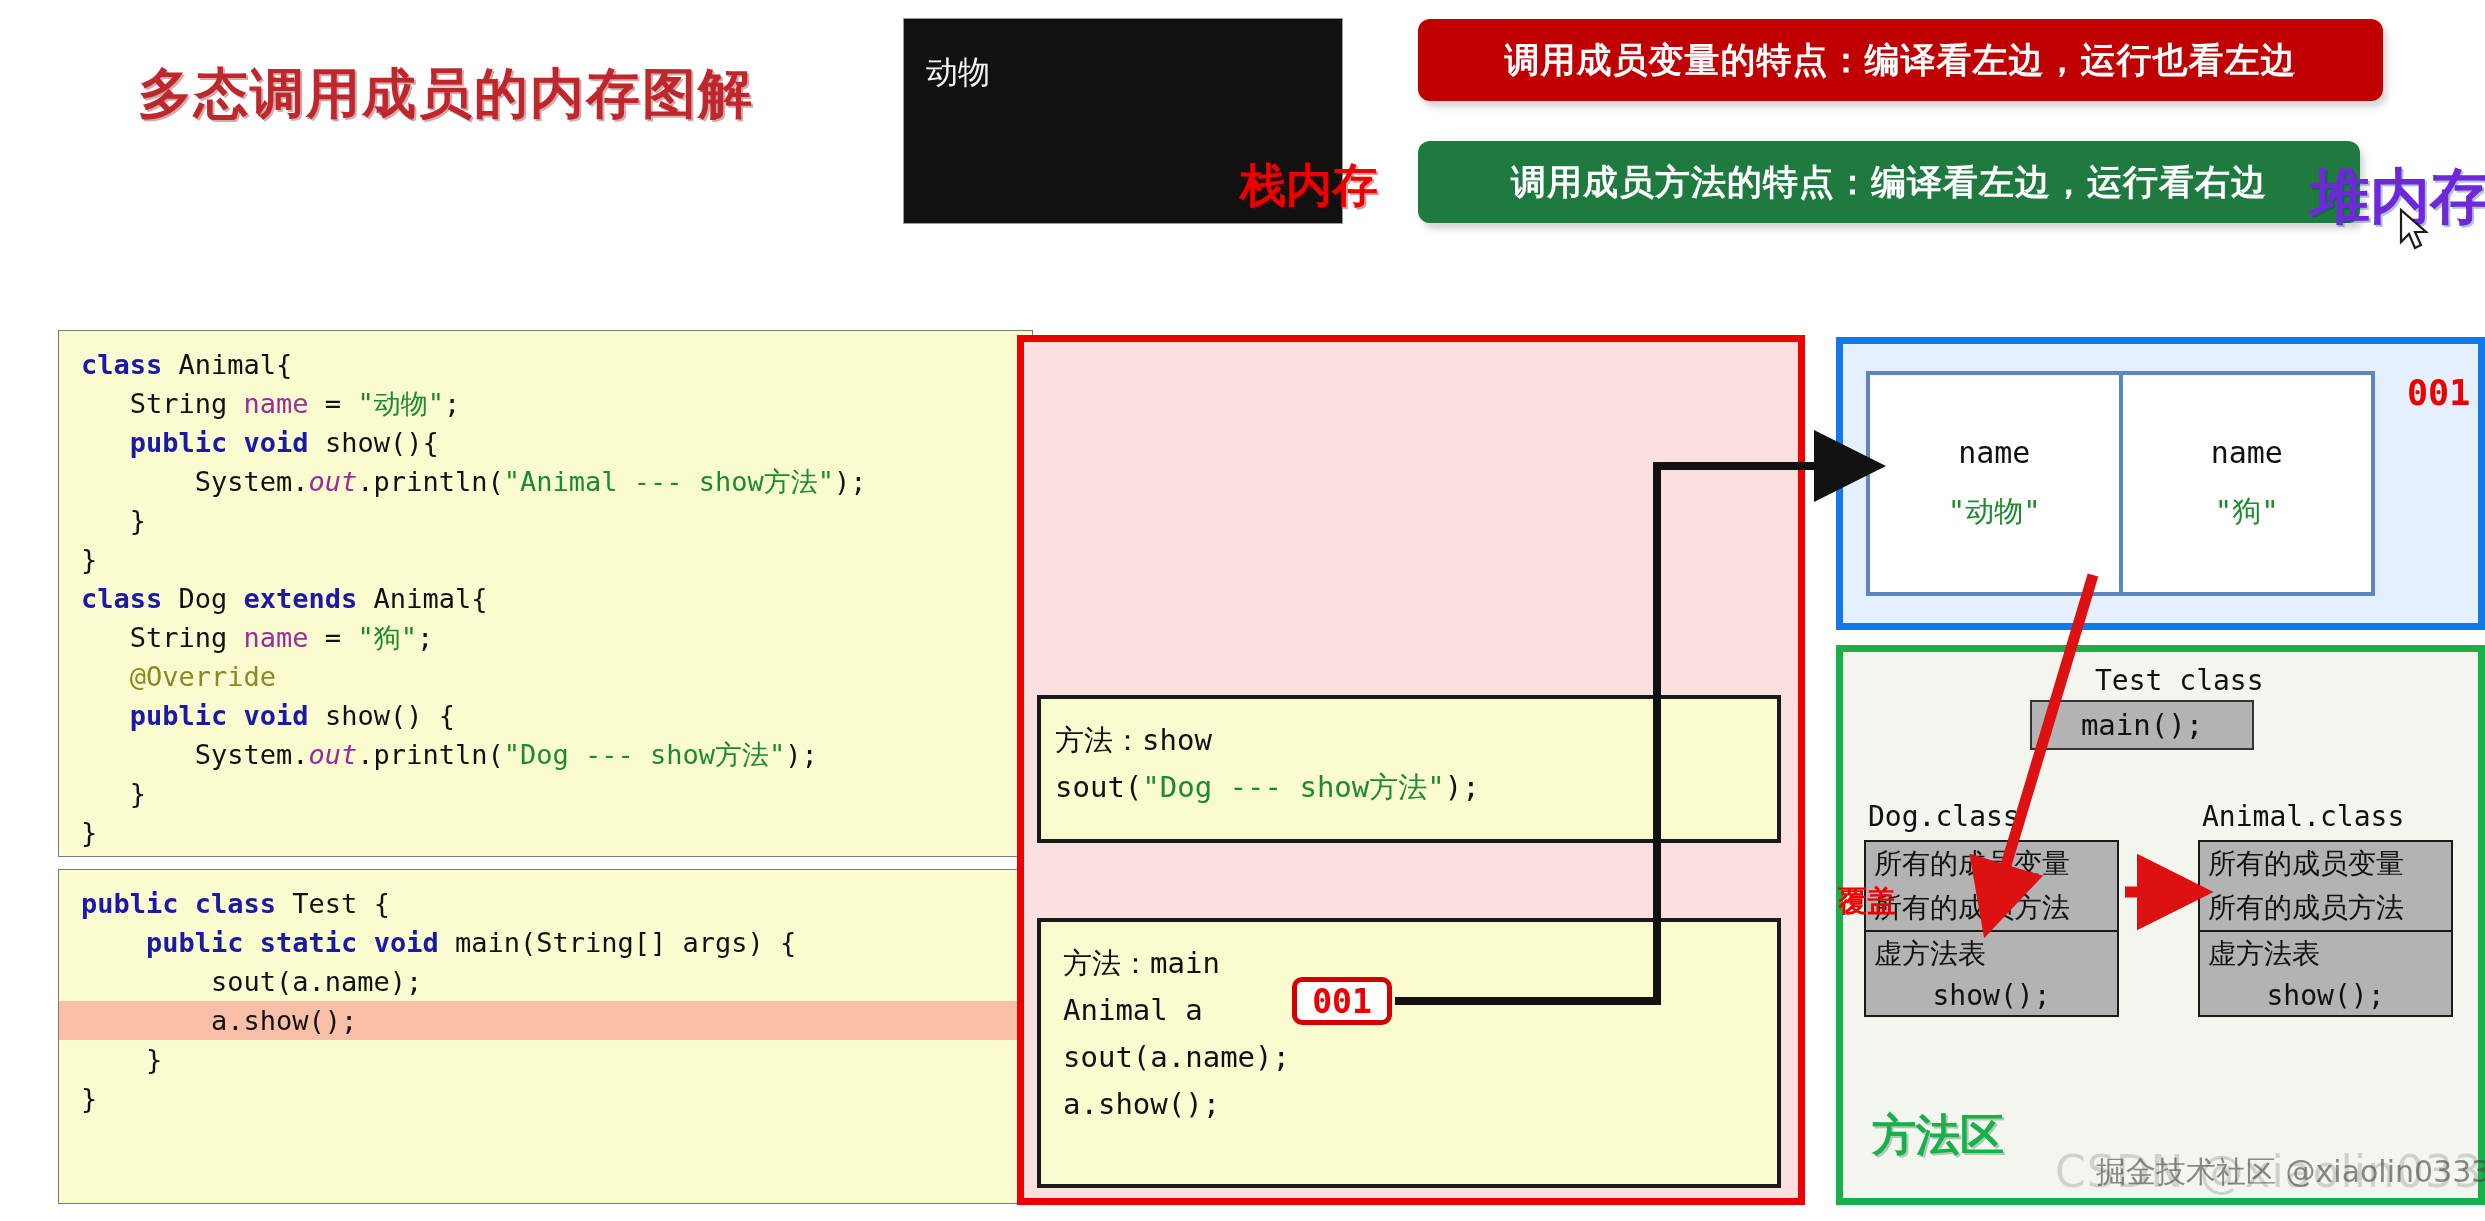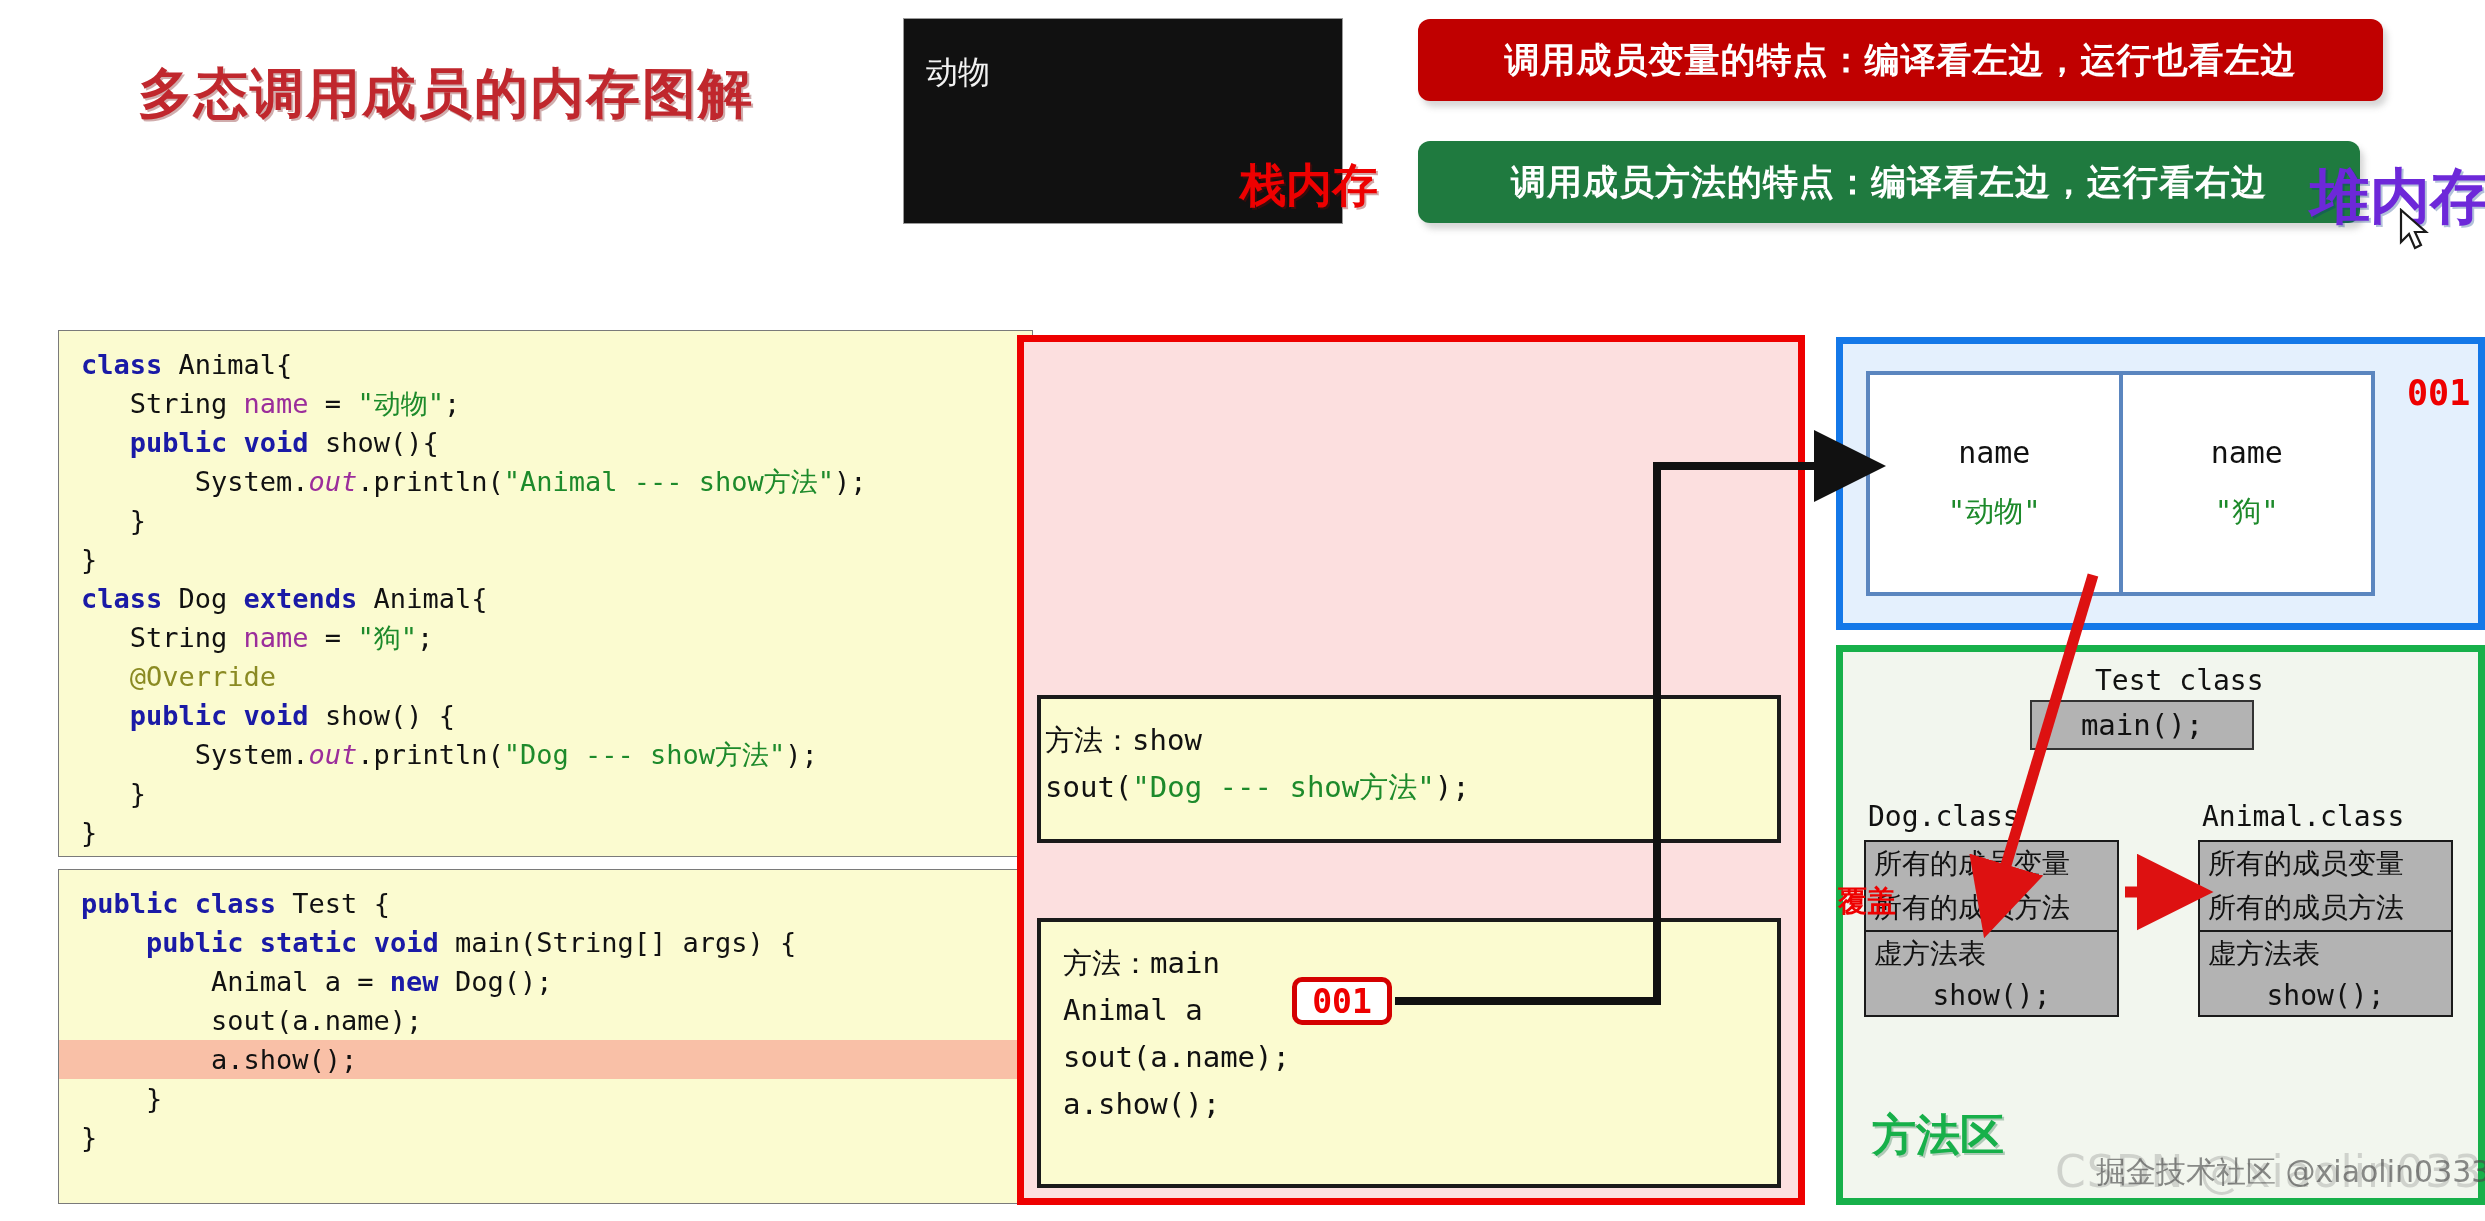--- a/index.html
+++ b/index.html
@@ -73,21 +73,21 @@
   }
   #stack-box{
     left:1017px;top:335px;width:788px;height:870px;
     background:#fcdfdf;border:7px solid #ee0000;box-sizing:border-box;
   }
   .frame{
     background:#fbfbd0;border:4px solid #1a1a1a;box-sizing:border-box;
     font-family:"DejaVu Sans Mono","Liberation Mono",monospace;
     font-size:29px;color:#111111;
   }
-  #frame-show{left:1037px;top:695px;width:744px;height:148px;padding:18px 0 0 4px;}
+  #frame-show{left:1037px;top:695px;width:744px;height:148px;padding:18px 0 0 14px;}
   #frame-main{left:1037px;top:918px;width:744px;height:270px;padding:18px 0 0 22px;}
   .frame-line{white-space:pre;line-height:47px;}
   .frame-line .str{color:#1d8a2b;}
   #addr-chip{
     left:1292px;top:977px;width:100px;height:48px;
     background:#ffffff;border:5px solid #d40000;border-radius:10px;
     box-sizing:border-box;
     display:flex;align-items:center;justify-content:center;
     color:#ee0000;font-weight:bold;font-size:33px;
     font-family:"DejaVu Sans Mono","Liberation Mono",monospace;
@@ -207,21 +207,20 @@
   <div class="code-line">   <span class="ann">@Override</span></div>
   <div class="code-line">   <span class="kw">public</span> <span class="kw">void</span> show() {</div>
   <div class="code-line">       System.<span class="ital">out</span>.println(<span class="str">"Dog --- show方法"</span>);</div>
   <div class="code-line">   }</div>
   <div class="code-line">}</div>
 </div>
 
 <div class="abs code-panel" id="code-test">
   <div class="code-line"><span class="kw">public</span> <span class="kw">class</span> Test {</div>
   <div class="code-line">    <span class="kw">public</span> <span class="kw">static</span> <span class="kw">void</span> main(String[] args) {</div>
-  <div class="code-line">        Animal a = <span class="kw">new</span> Dog();</div>
   <div class="code-line">        sout(a.name);</div>
   <div class="code-line hl">        a.show();</div>
   <div class="code-line">    }</div>
   <div class="code-line">}</div>
 </div>
 
 <div class="abs" id="stack-title">栈内存</div>
 <div class="abs" id="stack-box"></div>
 
 <div class="abs frame" id="frame-show">

